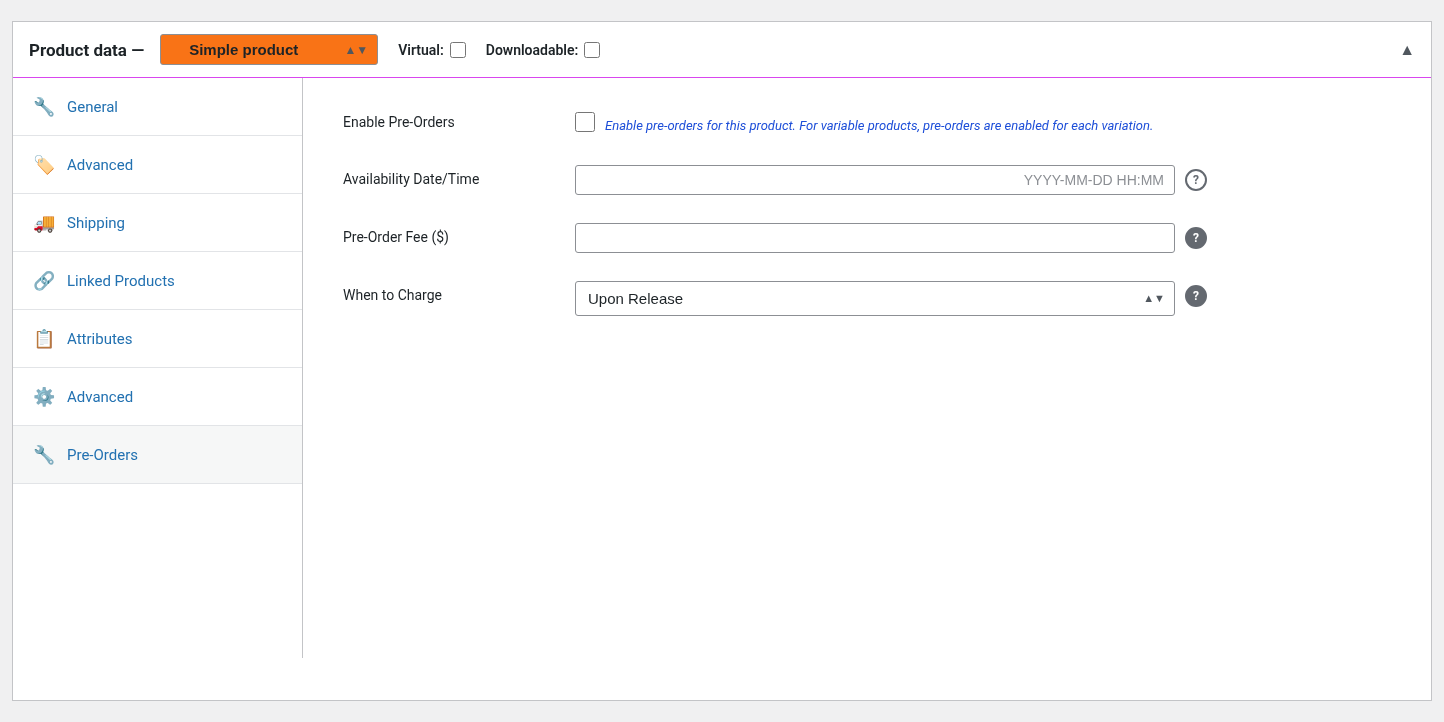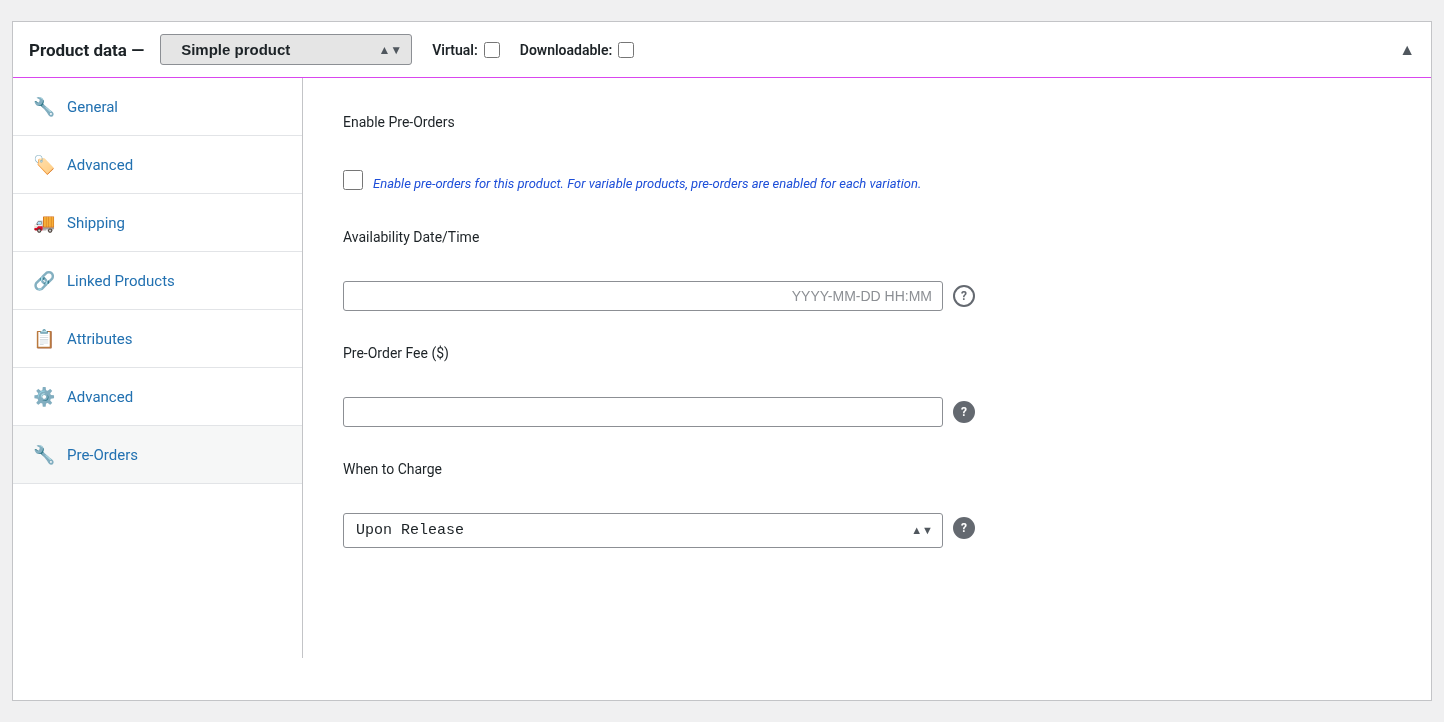--- a/index.html
+++ b/index.html
@@ -33,27 +33,27 @@
     }
     .product-type-select-wrapper {
       position: relative;
       display: inline-block;
     }
     .product-type-select {
       appearance: none;
       -webkit-appearance: none;
       border: 1px solid #8c8f94;
       border-radius: 3px;
-      padding: 6px 36px 6px 20px;
+      padding: 6px 36px 6px 28px;
       font-size: 15px;
       font-weight: 600;
       color: #1d2327;
-      background: #e5e5e5;
-      cursor: pointer;
-      width: 252px;
+      background: #f97316;
+      cursor: pointer;
+      width: 218px;
     }
     .select-arrow {
       position: absolute;
       right: 10px;
       top: 50%;
       transform: translateY(-50%);
       pointer-events: none;
       color: #50575e;
       font-size: 12px;
       line-height: 1;
@@ -123,22 +123,21 @@
       font-size: 15px;
     }
     .main-content {
       flex: 1;
       padding: 30px 40px;
     }
     .form-row {
       display: flex;
       align-items: flex-start;
       margin-bottom: 28px;
-      gap: 36px;
-      flex-direction: column;
+      gap: 12px;
     }
     .form-label {
       width: 220px;
       font-size: 14px;
       color: #1d2327;
       padding-top: 6px;
       flex-shrink: 0;
     }
     .form-field {
       flex: 1;
@@ -201,21 +200,20 @@
       -webkit-appearance: none;
       border: 1px solid #8c8f94;
       border-radius: 3px;
       padding: 8px 36px 8px 12px;
       font-size: 15px;
       font-weight: 400;
       color: #1d2327;
       background: #fff;
       cursor: pointer;
       width: 100%;
-      font-family: Liberation Mono, monospace;
     }
     .select-arrow-inner {
       position: absolute;
       right: 10px;
       top: 50%;
       transform: translateY(-50%);
       pointer-events: none;
       color: #50575e;
       font-size: 11px;
     }

